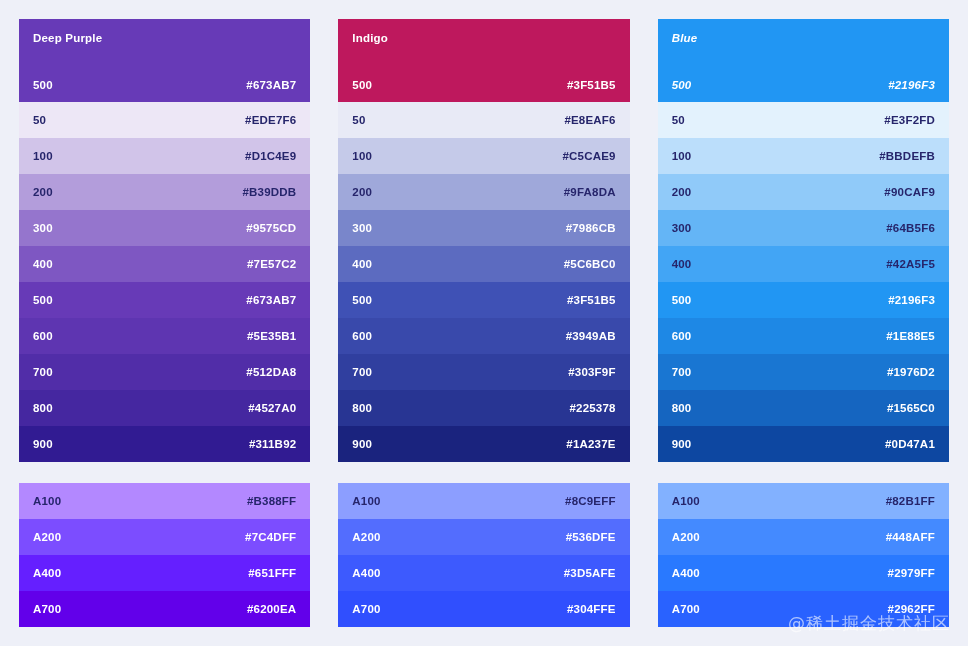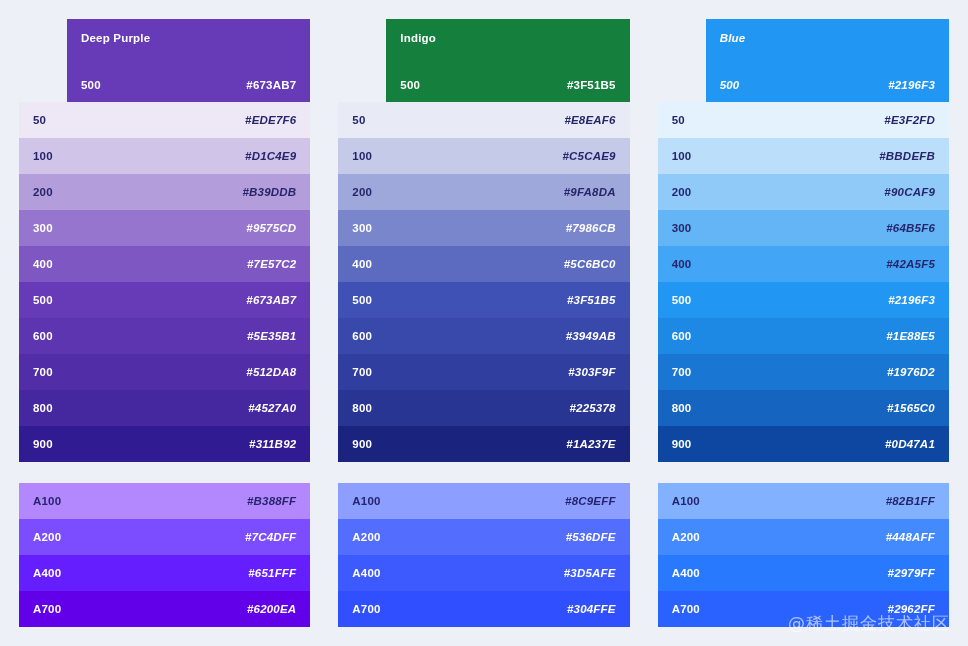--- a/index.html
+++ b/index.html
@@ -28,21 +28,20 @@
   }
   
   .hero {
     height: 104px;
     box-sizing: border-box;
     padding: 12px 14px 11px 14px;
     display: flex;
     flex-direction: column;
     justify-content: space-between;
     position: relative;
-    margin-left: 48px;
   }
   .hero-name {
     font-size: 11.5px;
     font-weight: bold;
     letter-spacing: 0.2px;
     line-height: 14px;
   }
   .hero-foot {
     display: flex;
     flex-direction: row;
@@ -66,21 +65,21 @@
     padding: 0 14px;
     display: flex;
     flex-direction: row;
     justify-content: space-between;
     align-items: center;
     font-size: 11.5px;
     font-weight: bold;
     letter-spacing: 0.2px;
   }
   .row .tone { text-align: right; }
-  .row .hex  { text-align: right; font-style: italic; }
+  .row .hex  { text-align: right; }
 
   .on-dark  { color: #FFFFFF; }
   .on-light { color: #26256B; }
 
   
   .watermark {
     position: absolute;
     right: 18px;
     bottom: 12px;
     font-size: 17px;
@@ -158,21 +157,21 @@
           <div class="row on-dark" style="background: rgb(101, 31, 255);">
             <span class="tone">A400</span>
             <span class="hex">#651FFF</span>
           </div>
           <div class="row on-dark" style="background: rgb(98, 0, 234);">
             <span class="tone">A700</span>
             <span class="hex">#6200EA</span>
           </div>
         </div>
       </div><div class="palette">
-        <div class="hero on-dark" style="background: #15803d;">
+        <div class="hero on-dark" style="background: #be185d;">
           <div class="hero-name">Indigo</div>
           <div class="hero-foot">
             <span class="tone">500</span>
             <span class="hex">#3F51B5</span>
           </div>
         </div>
         <div class="ramp">
           <div class="row on-light" style="background: rgb(232, 234, 246);">
             <span class="tone">50</span>
             <span class="hex">#E8EAF6</span>

